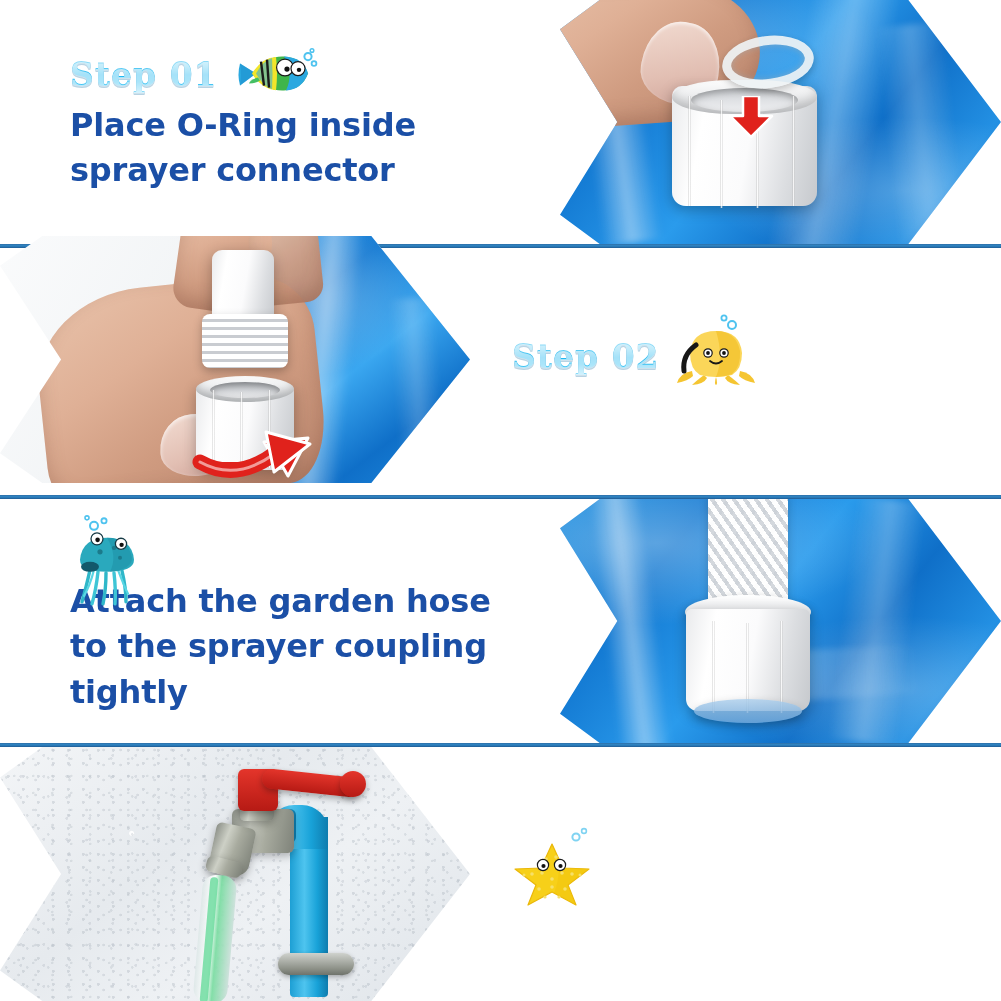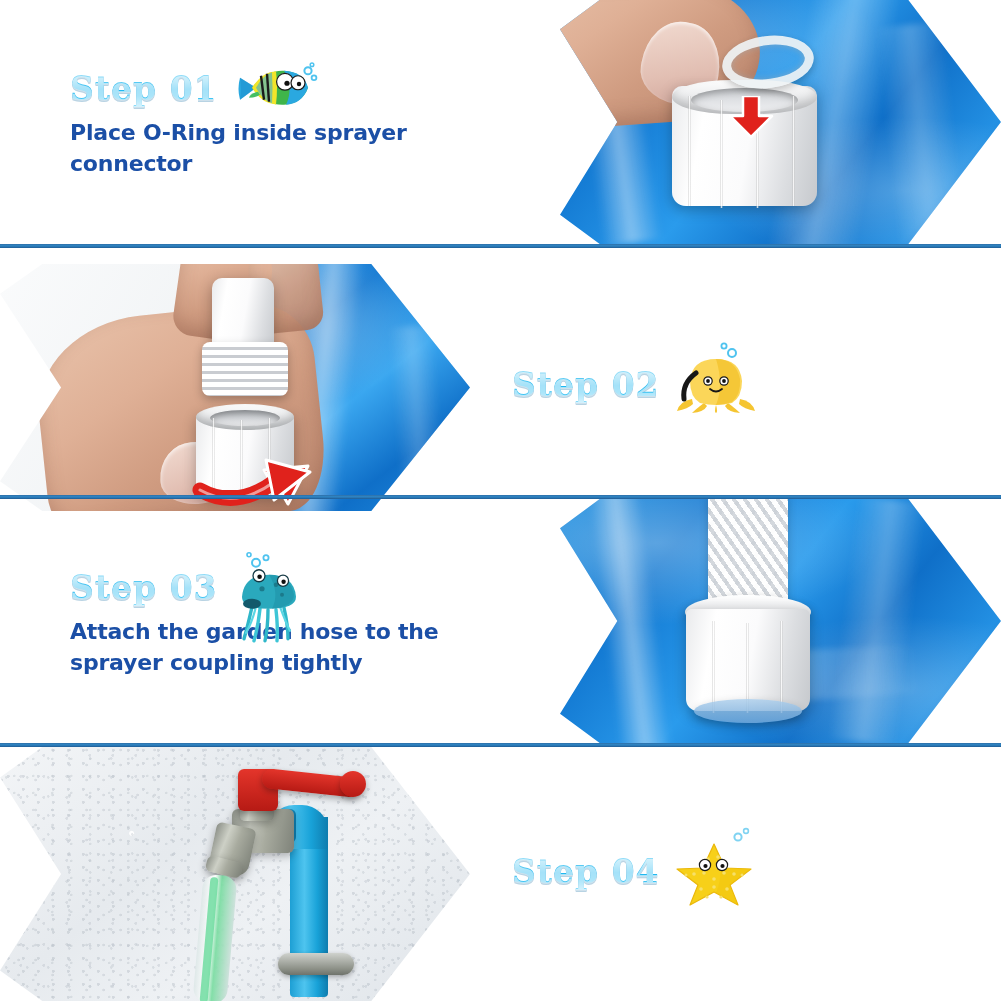--- a/index.html
+++ b/index.html
@@ -18,21 +18,21 @@
     position:absolute; left:0; width:1001px; height:4px;
     background:linear-gradient(to bottom,#2e6fa8 0%,#2f86c4 45%,#1f5b94 100%);
   }
   .divider.d1 { top:244px; }
   .divider.d2 { top:495px; }
   .divider.d3 { top:743px; }
 
   
   .row { position:absolute; left:0; width:1001px; }
   .row.r1 { top:0px;   height:244px; }
-  .row.r2 { top:264px; height:247px; }
+  .row.r2 { top:236px; height:247px; }
   .row.r3 { top:499px; height:244px; }
   .row.r4 { top:747px; height:254px; }
 
   
   .textblock { position:absolute; top:50%; transform:translateY(-50%); }
   .row.r1 .textblock, .row.r3 .textblock { left:70px; width:430px; }
   .row.r2 .textblock, .row.r4 .textblock { left:512px; width:450px; }
 
   .step-head {
     display:flex; align-items:center; gap:14px;
@@ -52,21 +52,21 @@
     filter:drop-shadow(0.5px 1px 0.6px rgba(40,120,170,.55));
     white-space:nowrap;
   }
   .mascot { width:84px; height:52px; flex:0 0 auto; position:relative; }
   .mascot svg { display:block; overflow:visible; }
 
   .step-body {
     color:#1b4fa6;
     font-family:"DejaVu Sans", sans-serif;
     font-weight:700;
-    font-size:22px;
+    font-size:32px;
     line-height:1.42;
     letter-spacing:-0.2px;
   }
   .row.r2 .step-body, .row.r4 .step-body { font-size:24px; }
 
   
   .panel { position:absolute; top:0; height:100%; overflow:hidden; }
   .panel .clip {
     position:absolute; inset:0;
     -webkit-clip-path:polygon(0% 12%, 9% 0%, 79% 0%, 100% 50%, 79% 100%, 9% 100%, 0% 88%, 13% 50%);
@@ -281,21 +281,20 @@
       </div>
     </div>
   </div>
 
   <div class="divider d2"></div>
 
   <div class="row r3">
 
     <div class="textblock">
       <div class="step-head">
-        <div class="step-label">Step 03</div>
         <div class="mascot" style="width:78px;">
           <svg width="78" height="74" viewBox="0 0 78 74" style="margin-top:6px">
             <g>
               <path d="M20 40 Q16 58 12 72" fill="none" stroke="#2fb7c9" stroke-width="3.4" stroke-linecap="round"></path>
               <path d="M28 42 Q26 60 22 74" fill="none" stroke="#3ec5d6" stroke-width="3.4" stroke-linecap="round"></path>
               <path d="M36 43 Q36 60 33 74" fill="none" stroke="#2fb7c9" stroke-width="3.4" stroke-linecap="round"></path>
               <path d="M44 43 Q46 60 45 74" fill="none" stroke="#3ec5d6" stroke-width="3.4" stroke-linecap="round"></path>
               <path d="M52 41 Q56 58 56 72" fill="none" stroke="#2fb7c9" stroke-width="3.4" stroke-linecap="round"></path>
               <path d="M24 40 Q20 56 14 66" fill="none" stroke="#59d6e4" stroke-width="2.2" stroke-linecap="round"></path>
               <path d="M48 40 Q54 56 58 64" fill="none" stroke="#59d6e4" stroke-width="2.2" stroke-linecap="round"></path>
@@ -368,21 +367,20 @@
         <div class="tap-handle" style="left:262px;top:26px;width:98px;height:20px;border-radius:10px;transform:rotate(6deg);"></div>
         <div class="tap-handle" style="left:340px;top:24px;width:26px;height:26px;border-radius:13px;"></div>
 
         <div class="clearhose" style="left:198px;top:128px;width:34px;height:128px;border-radius:14px;transform:rotate(5deg);"></div>
         <div style="position:absolute;left:205px;top:130px;width:8px;height:126px;border-radius:6px;background:rgba(110,220,160,.85);transform:rotate(5deg);"></div>
       </div>
     </div>
 
     <div class="textblock">
       <div class="step-head">
-        <div class="step-label">Step 04</div>
         <div class="mascot" style="width:80px;">
           <svg width="80" height="62" viewBox="0 0 80 62" style="margin-top:-2px">
             <g>
               <path d="M40 1 L51 25 L77 26 L56 42 L64 62 L40 49 L16 62 L24 42 L3 26 L29 25 Z" fill="#f7d019" stroke="#eab70a" stroke-width="1.2" stroke-linejoin="round"></path>
               <path d="M40 1 L51 25 L77 26 L56 42 L64 62 L42 50 Q52 26 40 1Z" fill="#f3c40d" opacity=".55"></path>
               <g fill="#f6e06a">
                 <circle cx="34" cy="16" r="1.8"></circle>
                   <circle cx="44" cy="14" r="1.8"></circle>
                 <circle cx="30" cy="30" r="1.8"></circle>
                   <circle cx="50" cy="30" r="1.8"></circle>

